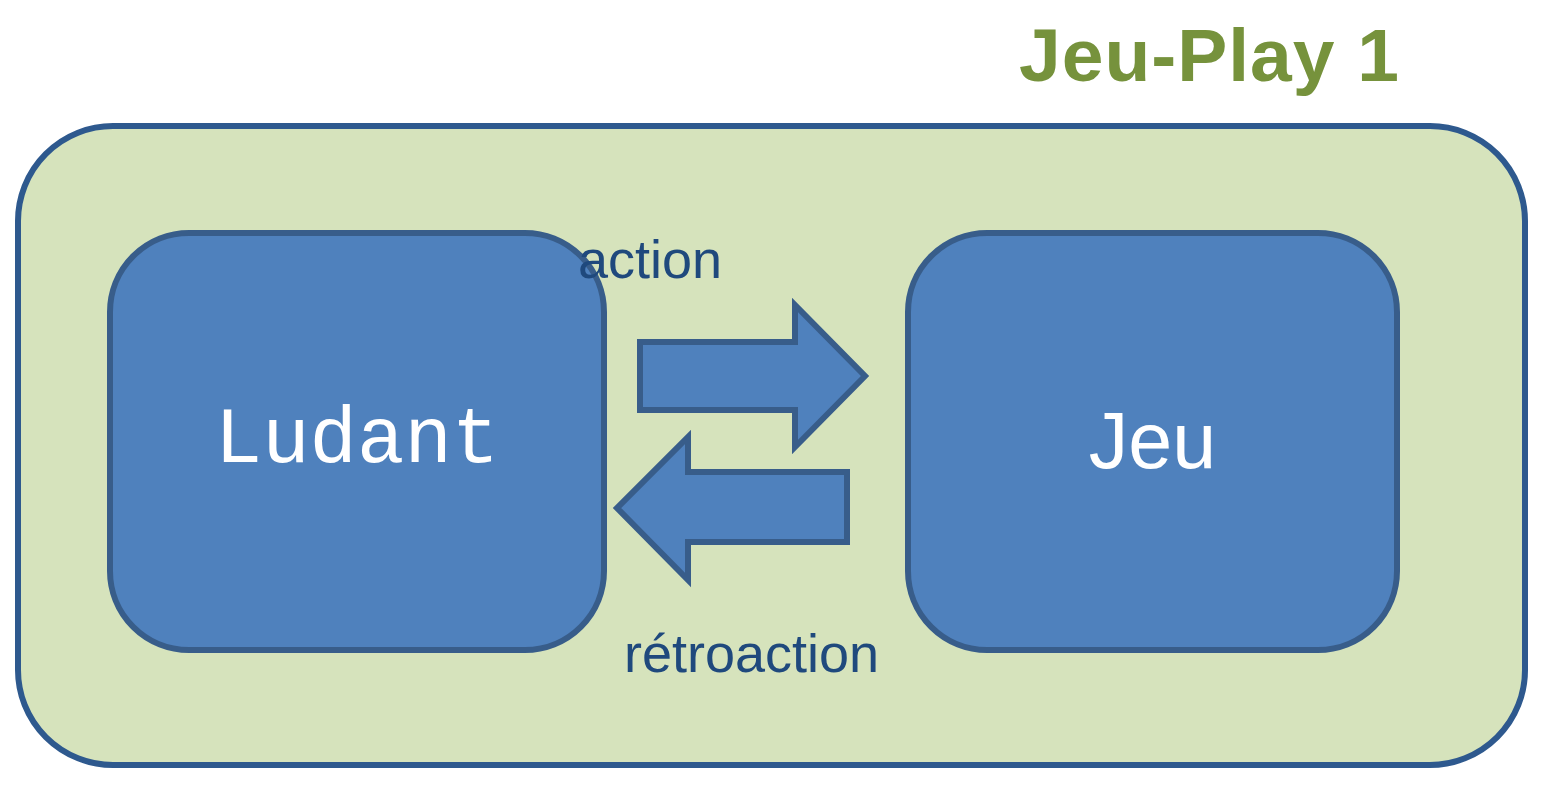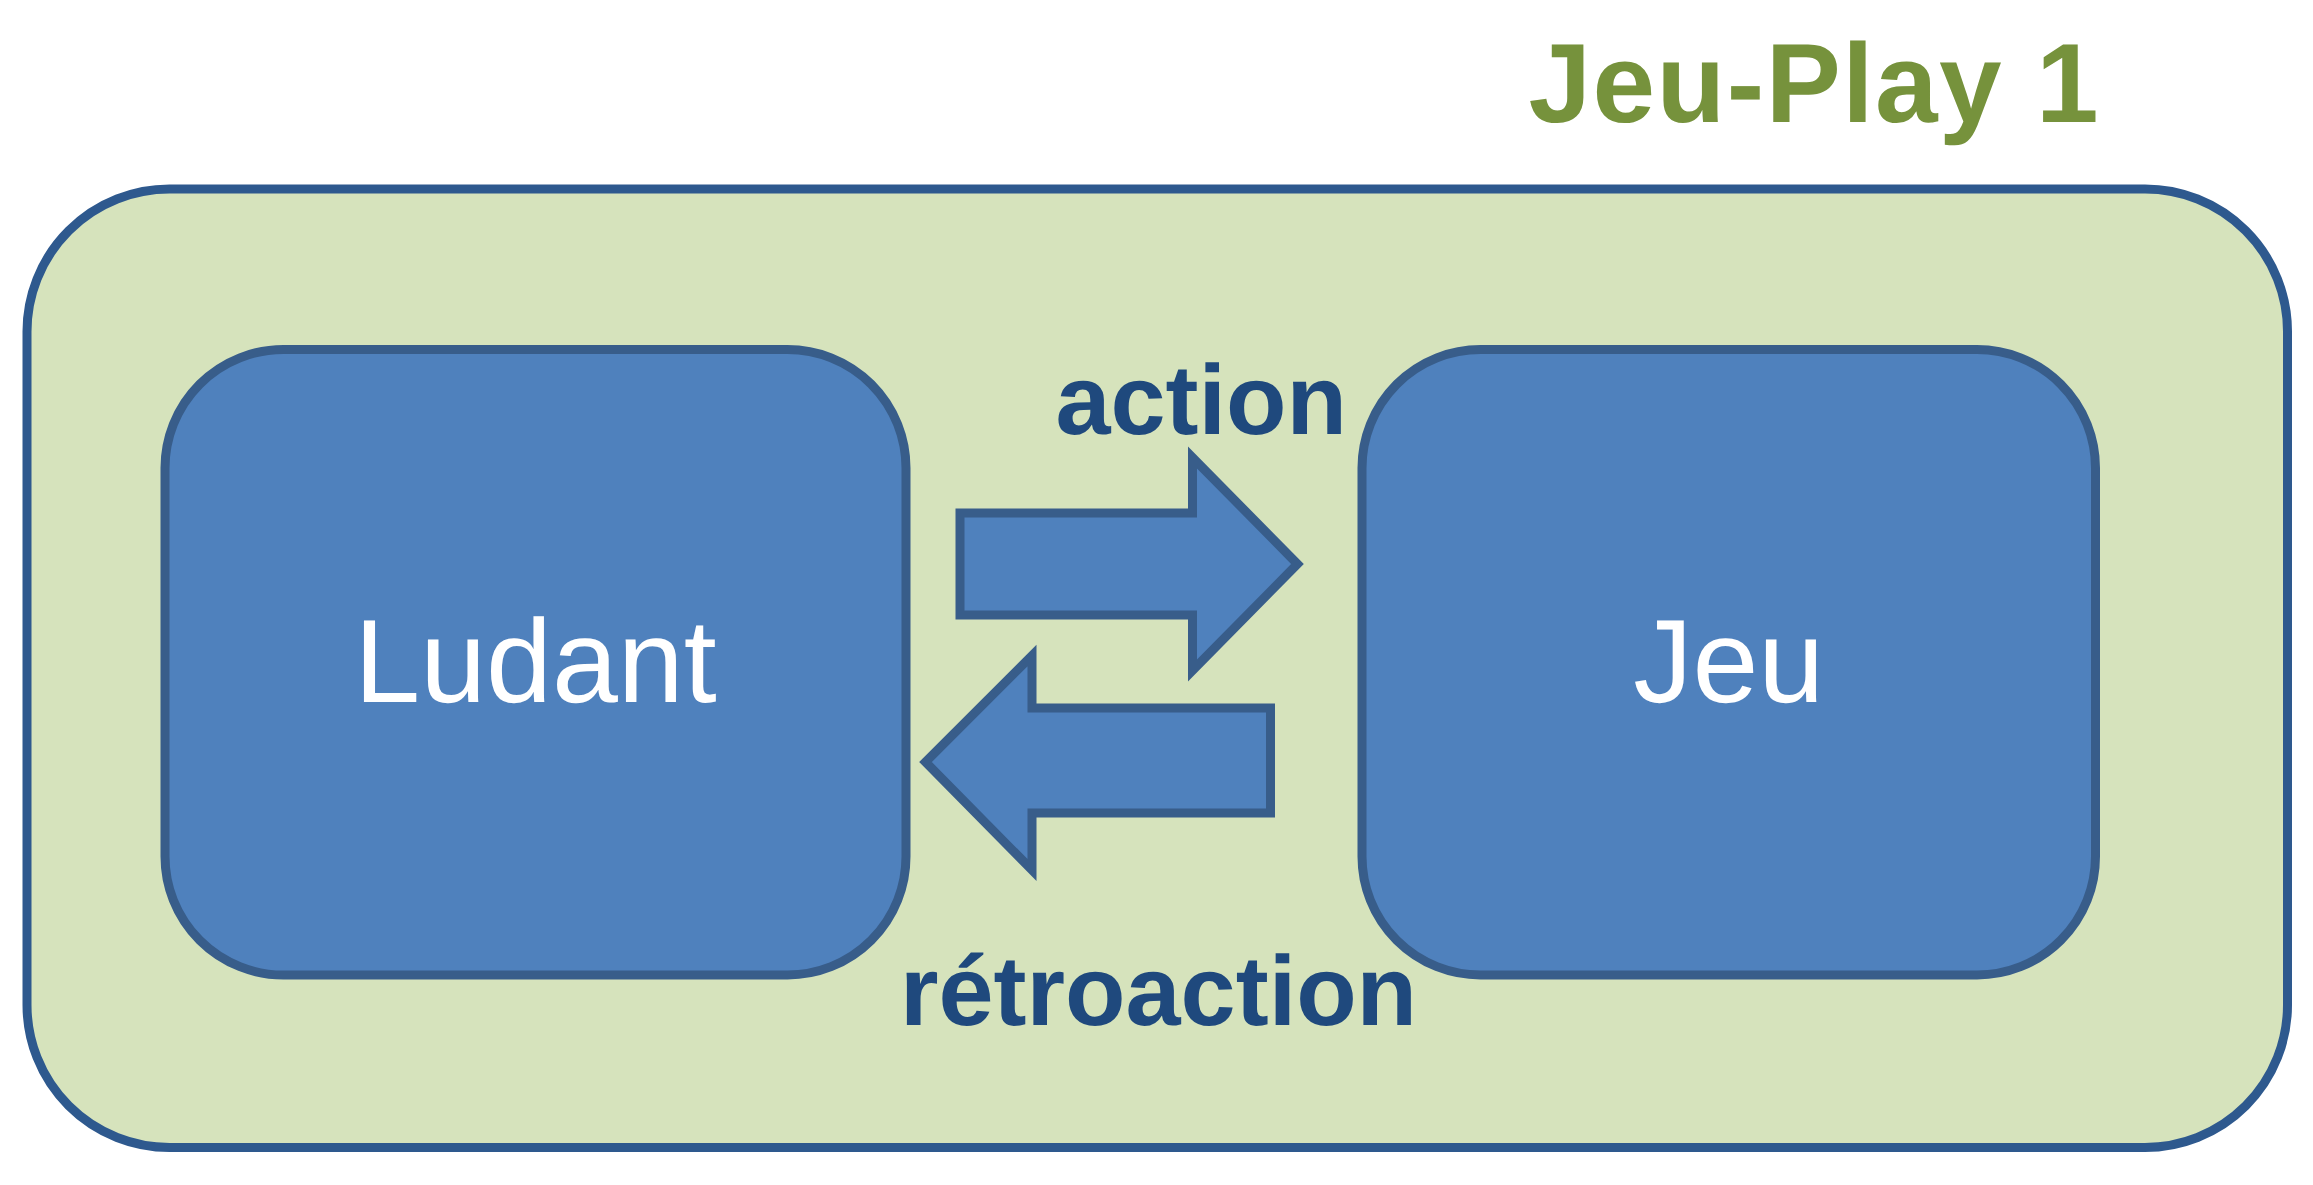--- a/index.html
+++ b/index.html
@@ -45,32 +45,32 @@
     border-radius: 82px;
     display: flex;
     flex-direction: column;
     align-items: center;
     justify-content: center;
     color: var(--white-text);
     font-size: 79px;
     line-height: 1.55;
     text-align: center;
   }
-  .node-ludant { left: 107px; top: 230px; }
+  .node-ludant { left: 107px; top: 230px; font-family: Liberation Mono, monospace; }
   .node-jeu    { left: 905px; top: 230px; width: 495px; }
   .arrow-label {
     position: absolute;
     width: 320px;
-    text-align: right;
-    font-size: 66px;
-    font-weight: bold;
+    text-align: left;
+    font-size: 54px;
+    font-weight: normal;
     color: var(--navy-text);
   }
   .label-action      { left: 578px; top: 228px; }
-  .label-retroaction { left: 600px; top: 622px; }
+  .label-retroaction { left: 624px; top: 622px; }
   .arrows-svg {
     position: absolute;
     left: 600px; top: 290px;
     width: 280px; height: 300px;
   }
   .arrows-svg polygon {
     fill: var(--blue-fill);
     stroke: var(--blue-border);
     stroke-width: 6;
     stroke-linejoin: miter;

